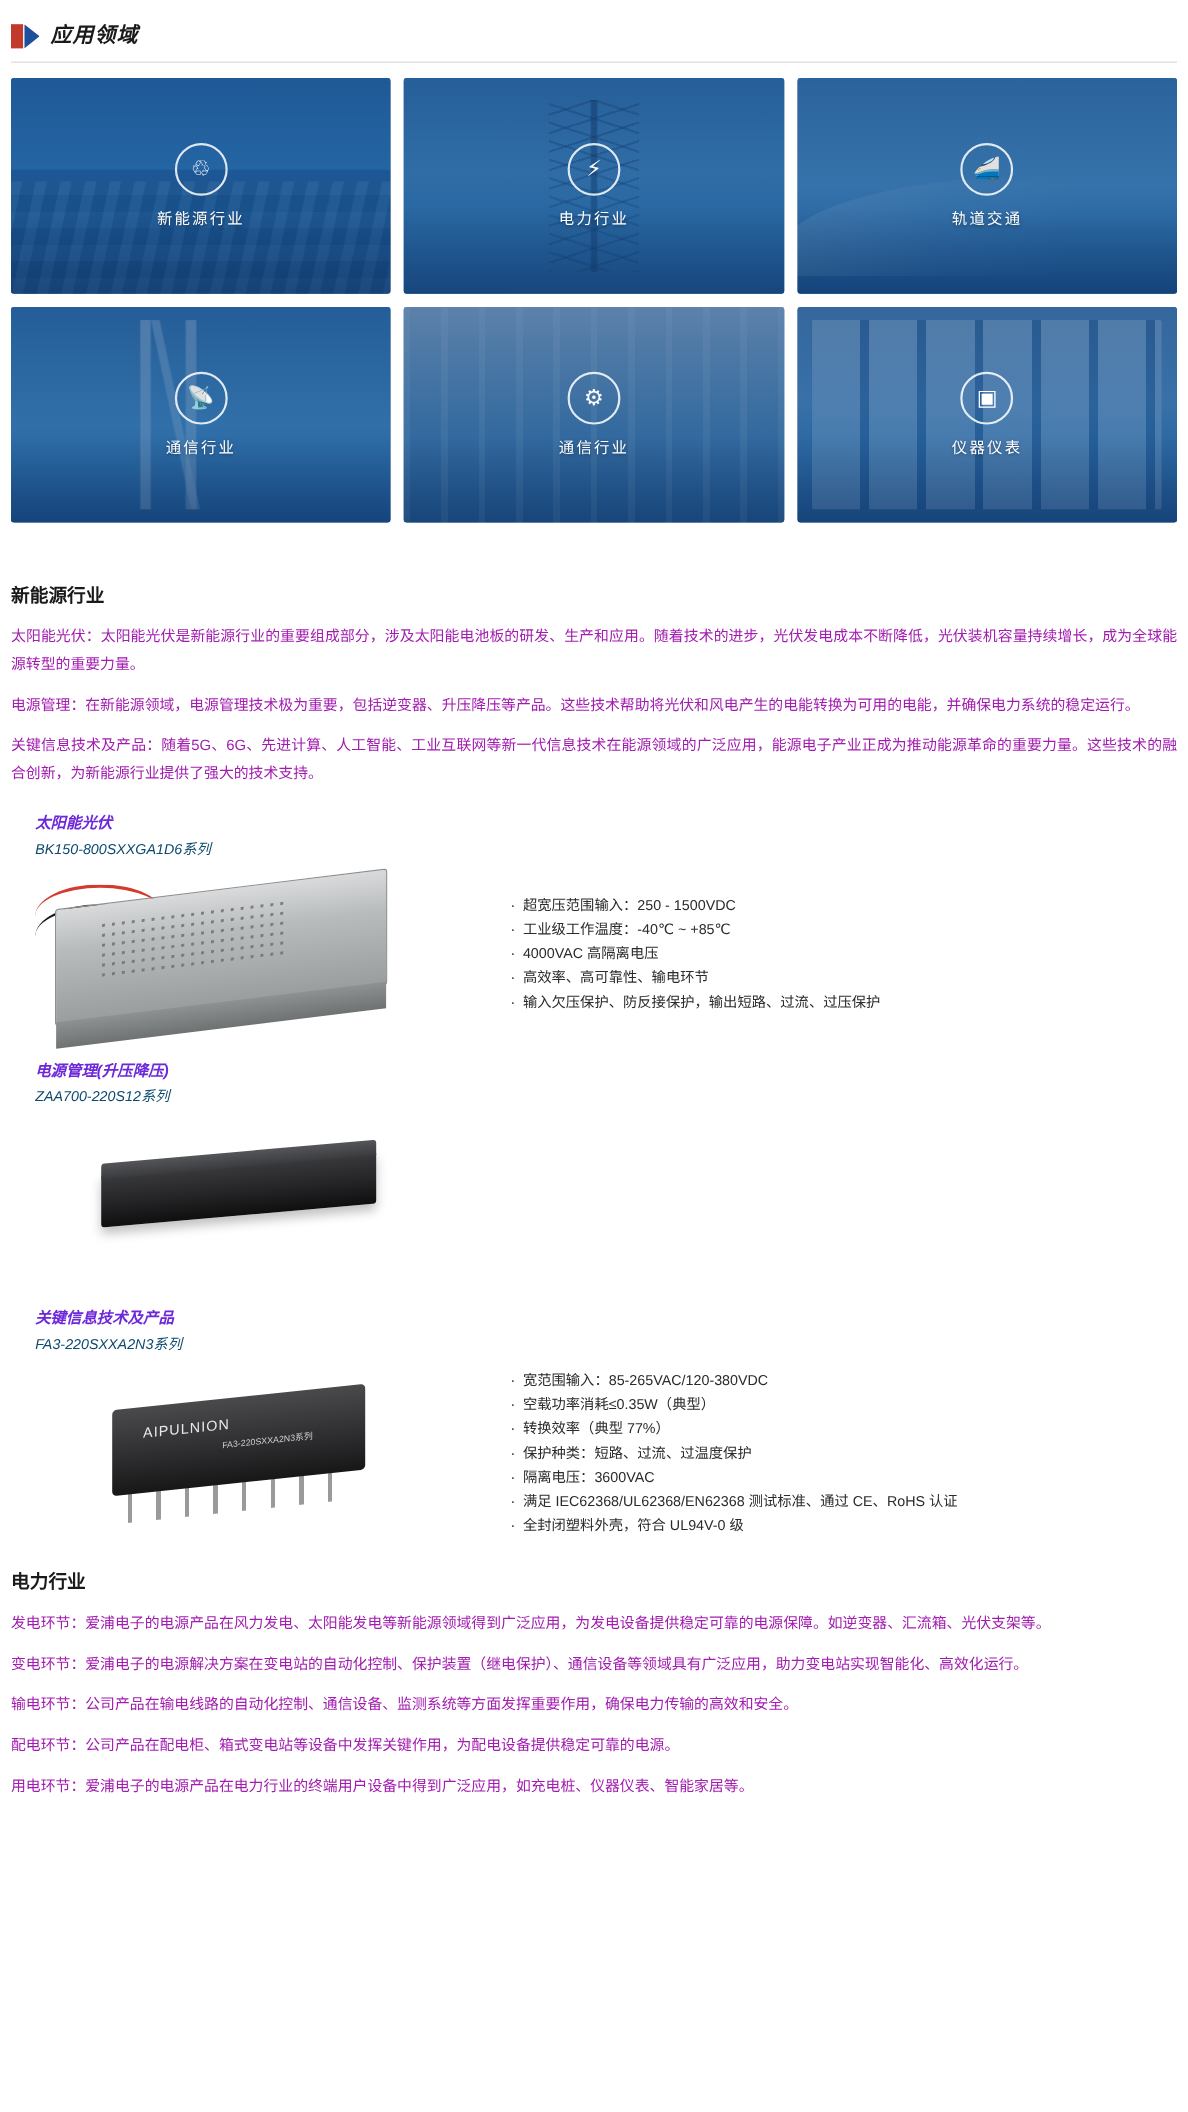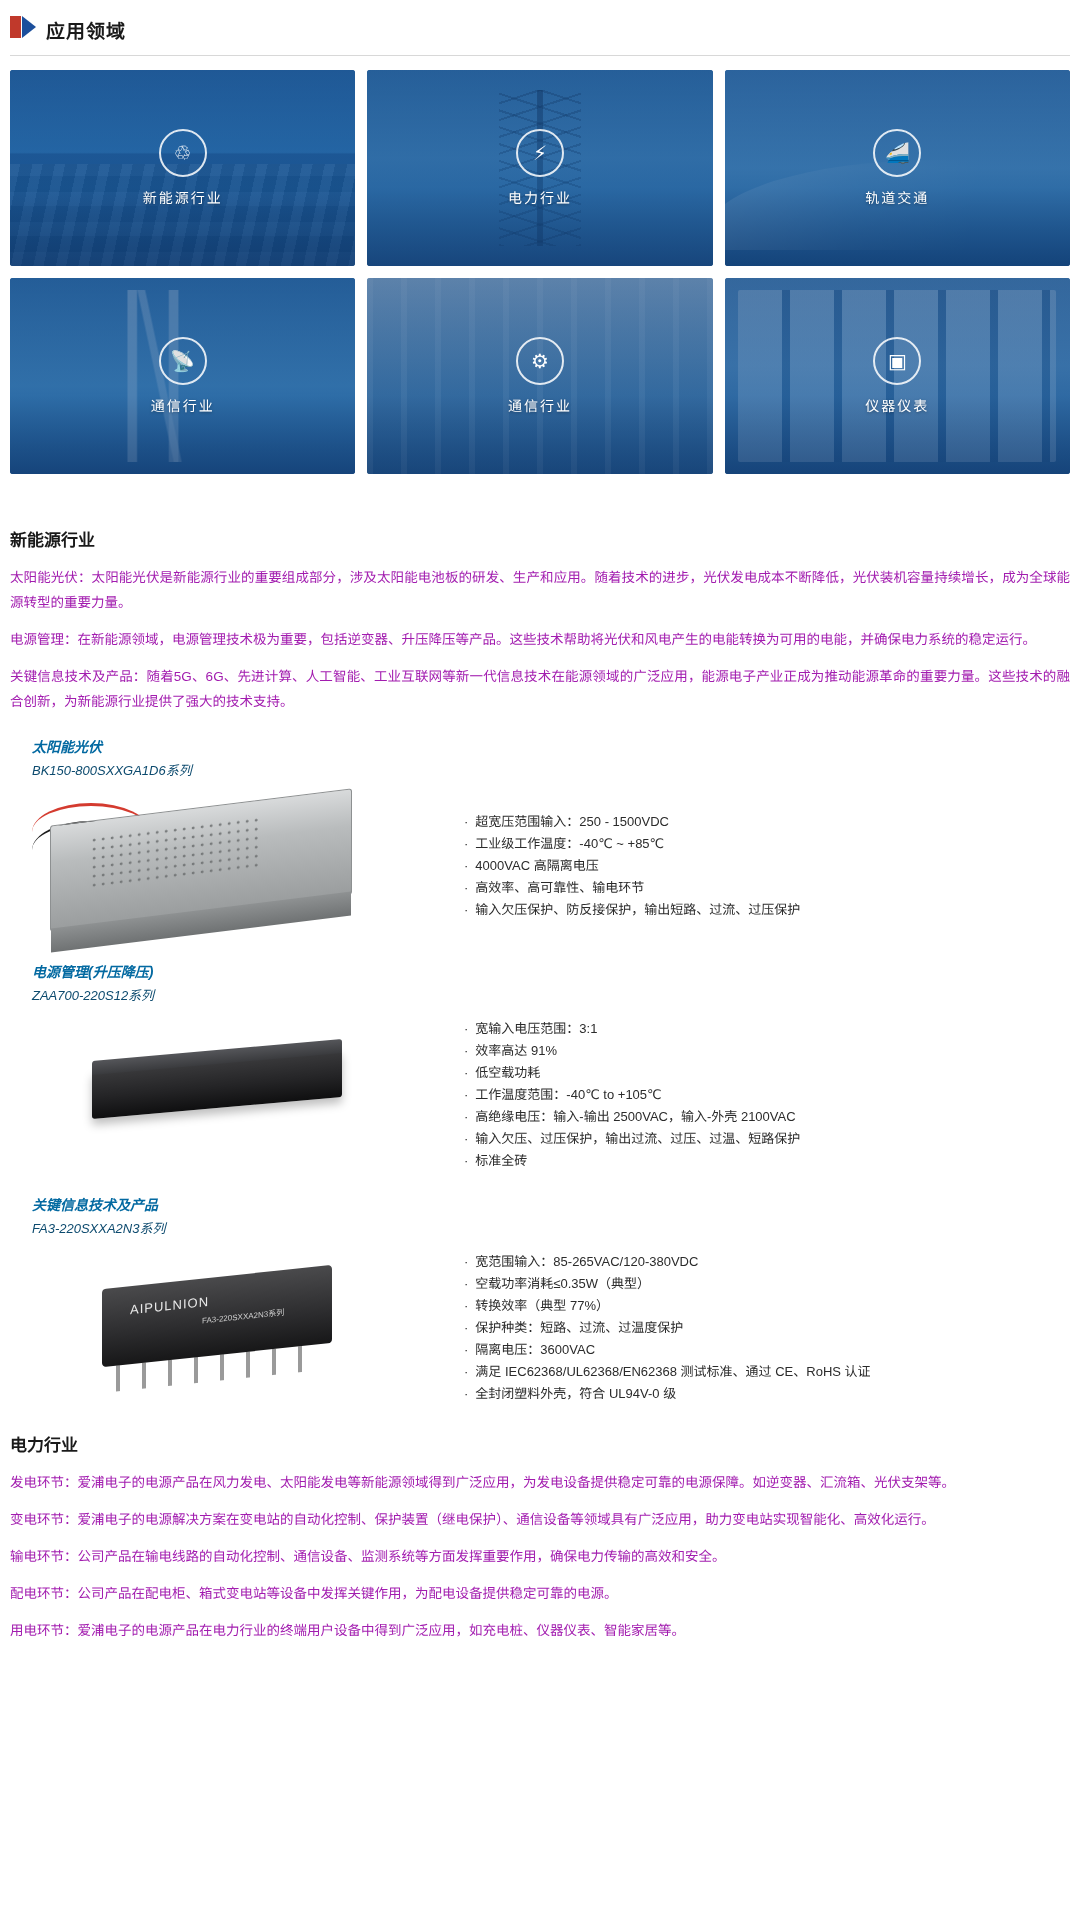--- a/index.html
+++ b/index.html
@@ -15,22 +15,23 @@
     -webkit-font-smoothing: antialiased;
   }
   .page {
     width: 1080px;
     position: relative;
   }
 
   
   .section-title-bar {
     display: flex;
-    align-items: flex-start;
+    align-items: flex-end;
     padding: 16px 0 12px 10px;
+    font-style: italic;
   }
   .flag-icon {
     width: 26px;
     height: 22px;
     margin-right: 10px;
     position: relative;
     flex: 0 0 auto;
   }
   .flag-icon .f1 {
     position: absolute;
@@ -195,21 +196,21 @@
     margin: 22px 0 0 0;
     padding-left: 22px;
   }
   .product-head {
     margin-bottom: 4px;
   }
   .product-name {
     font-size: 14px;
     font-weight: bold;
     font-style: italic;
-    color: #0369a1;
+    color: #6d28d9;
     display: block;
     margin-bottom: 4px;
   }
   .product-model {
     font-size: 13px;
     font-style: italic;
     color: #0c4a6e;
     display: block;
   }
   .product-body {
@@ -414,29 +415,20 @@
       <div class="product-head">
         <span class="product-name">电源管理(升压降压)</span>
         <span class="product-model">ZAA700-220S12系列</span>
       </div>
       <div class="product-body">
         <div class="product-image">
           <div class="img-brick">
               <div class="top"></div>
             </div>
         </div>
-        <div class="product-specs">
-          <div class="spec-item">宽输入电压范围：3:1</div>
-          <div class="spec-item">效率高达 91%</div>
-          <div class="spec-item">低空载功耗</div>
-          <div class="spec-item">工作温度范围：-40℃  to +105℃</div>
-          <div class="spec-item">高绝缘电压：输入-输出 2500VAC，输入-外壳 2100VAC</div>
-          <div class="spec-item">输入欠压、过压保护，输出过流、过压、过温、短路保护</div>
-          <div class="spec-item">标准全砖</div>
-        </div>
       </div>
     </div>
 
     <div class="product">
       <div class="product-head">
         <span class="product-name">关键信息技术及产品</span>
         <span class="product-model">FA3-220SXXA2N3系列</span>
       </div>
       <div class="product-body">
         <div class="product-image">

